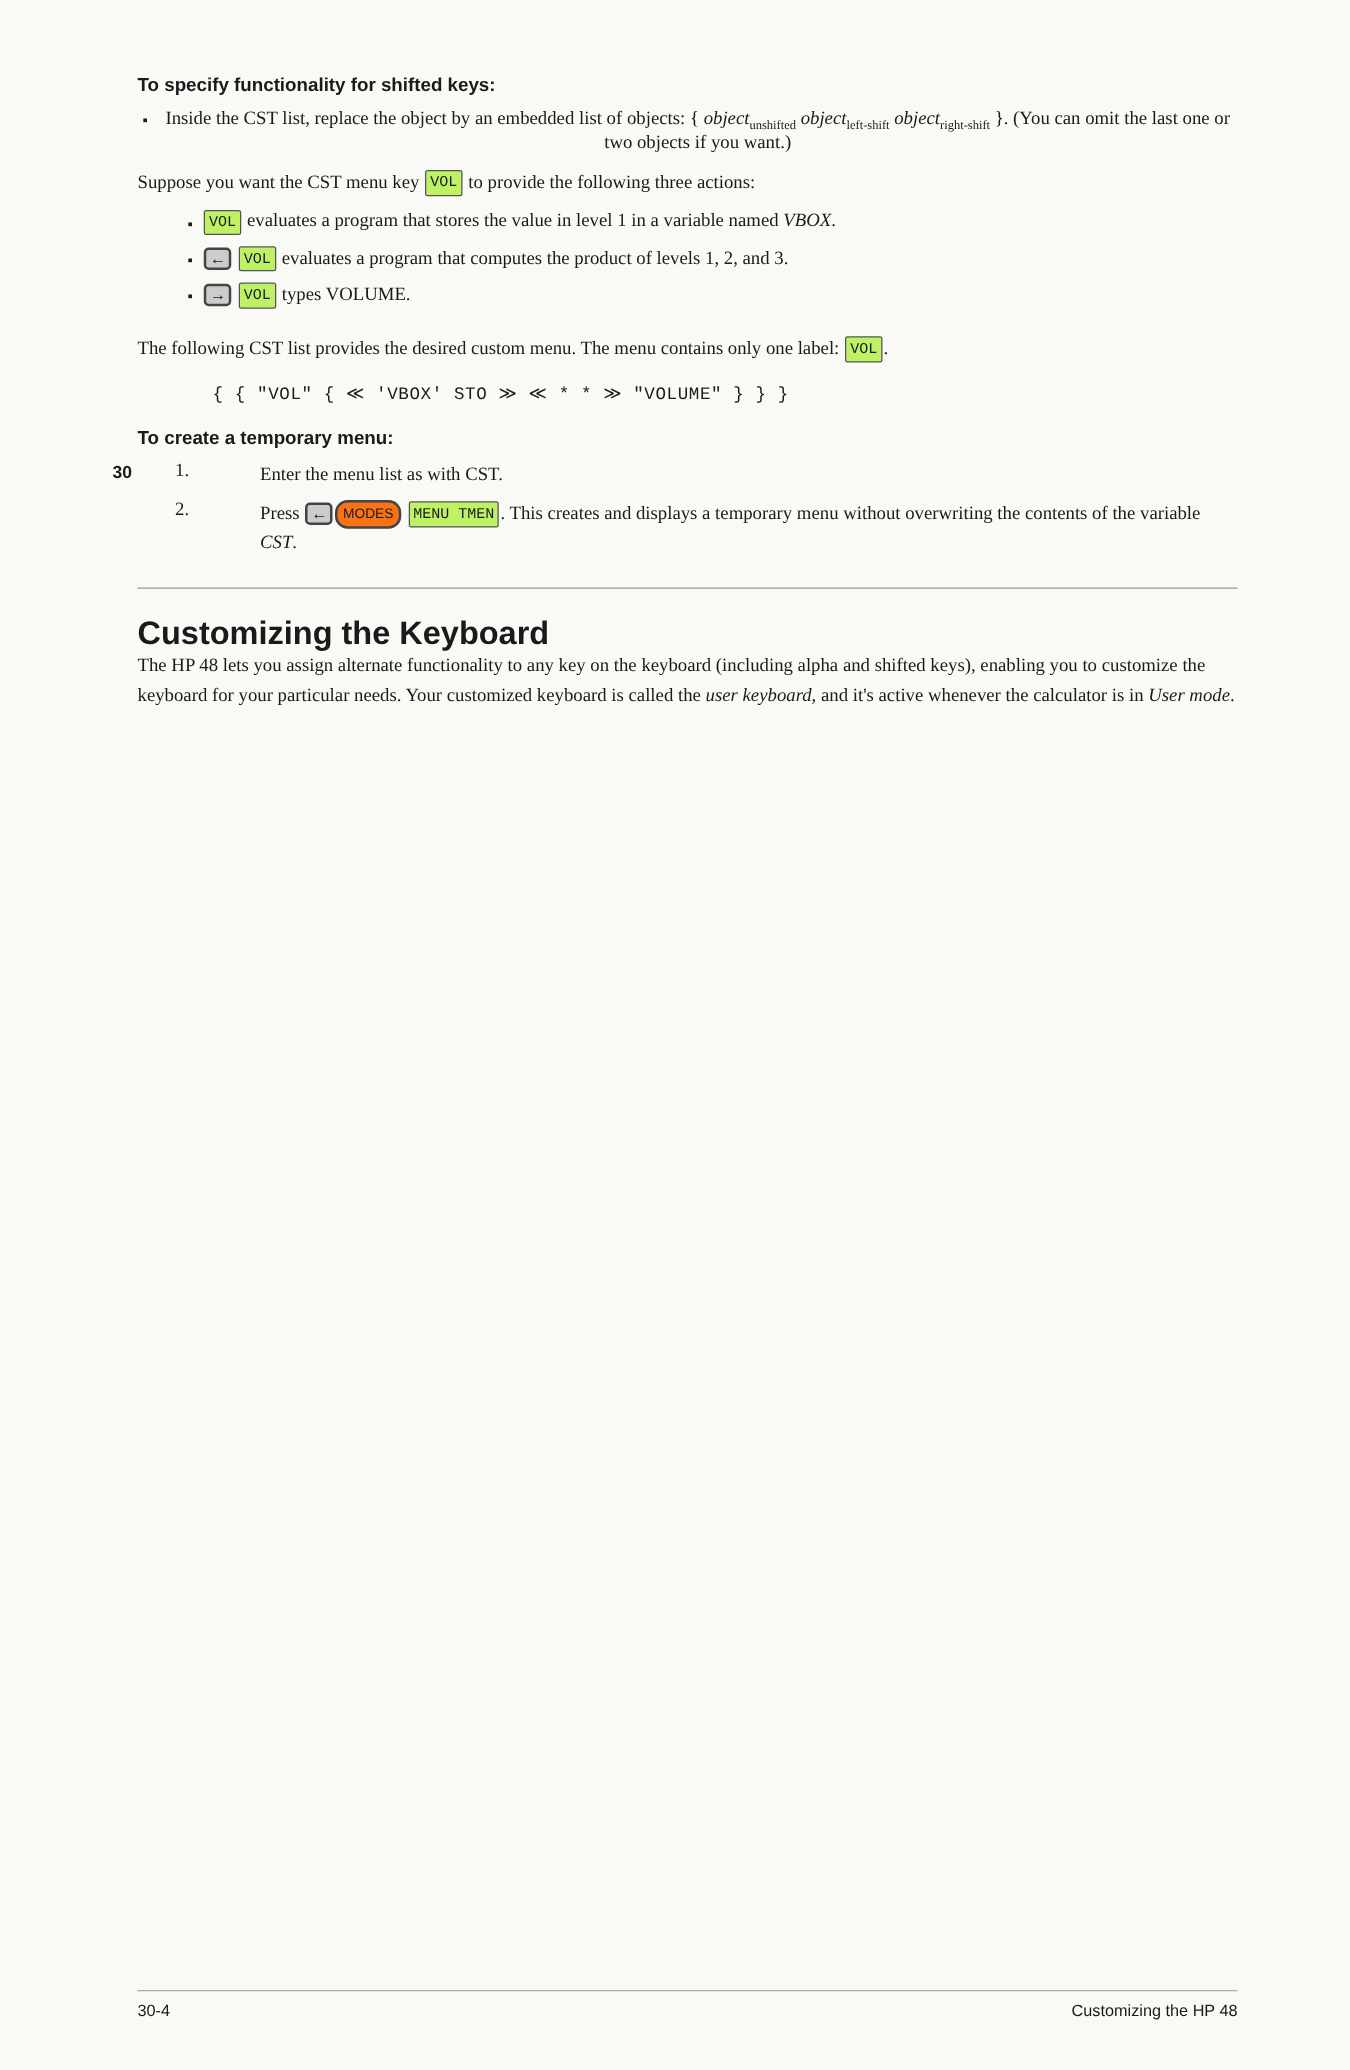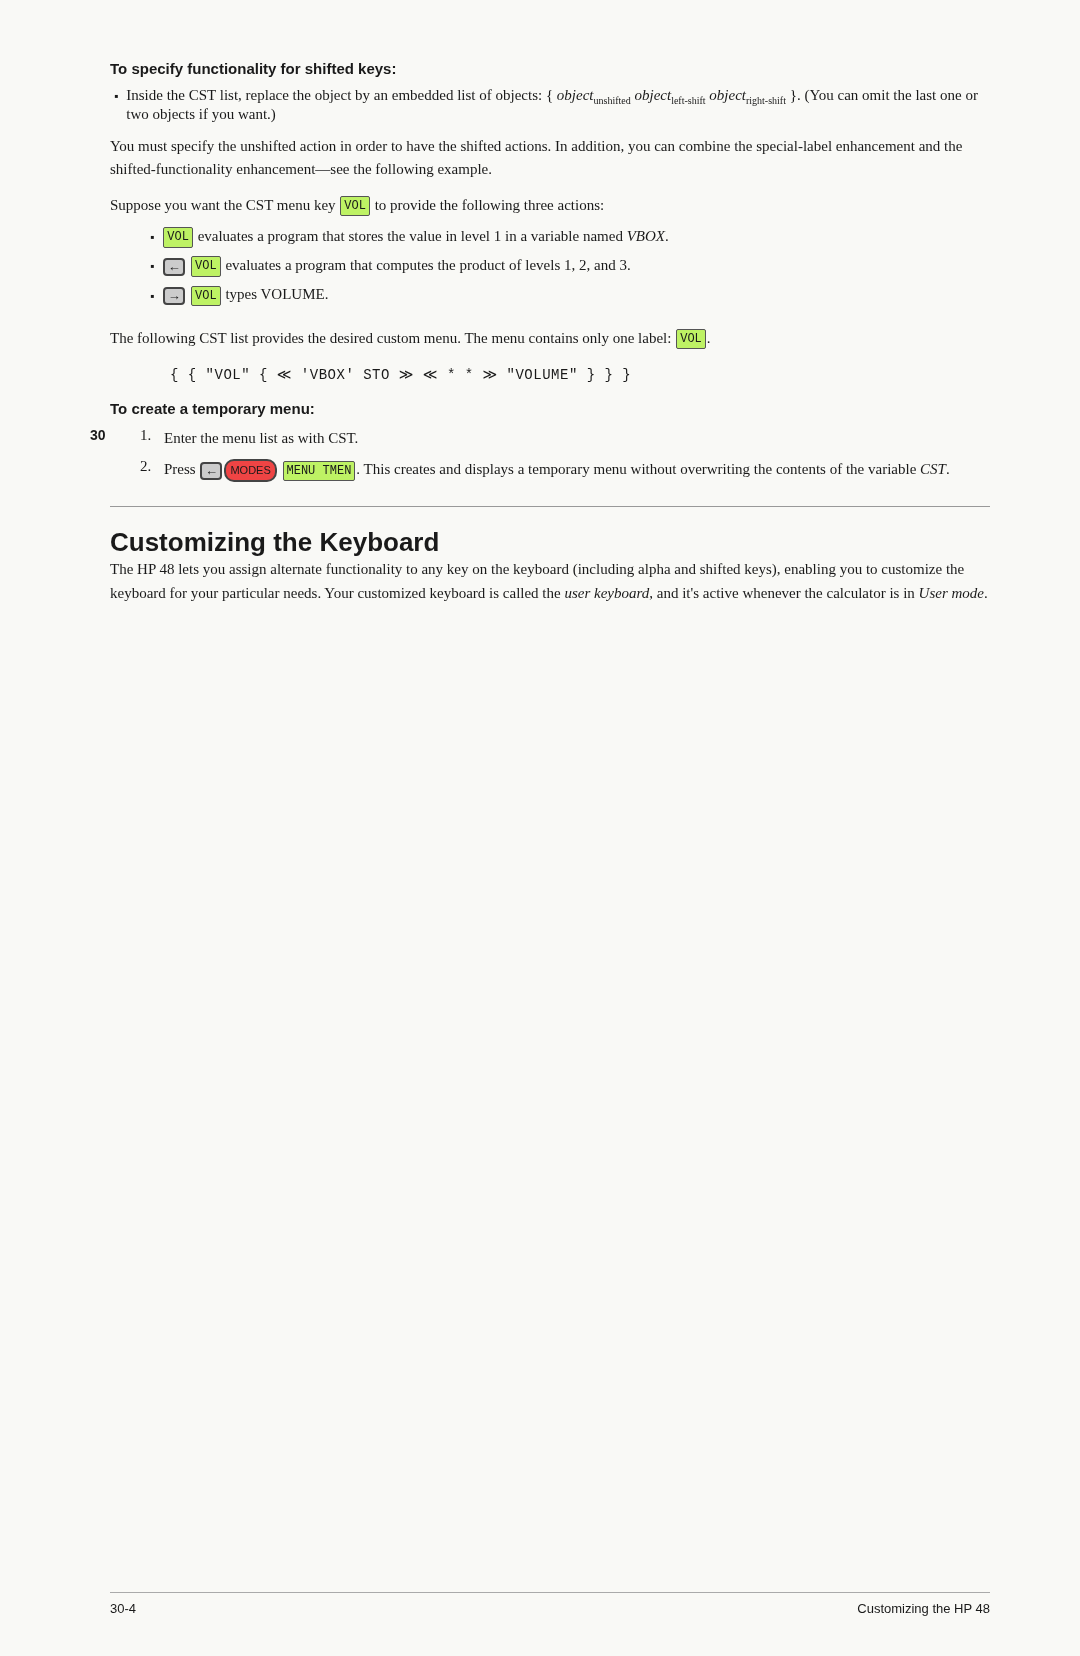--- a/index.html
+++ b/index.html
@@ -29,20 +29,21 @@
     .bullet-list {
       list-style: none;
       padding: 0;
       margin: 0 0 12px 0;
     }
     .bullet-list li {
       display: flex;
       align-items: flex-start;
       margin-bottom: 6px;
       padding-left: 20px;
+      text-align: center;
     }
     .bullet-list li::before {
       content: '▪';
       margin-right: 8px;
       margin-left: -16px;
       font-size: 12px;
       margin-top: 2px;
       flex-shrink: 0;
     }
     .body-text {
@@ -57,21 +58,21 @@
       font-family: 'Courier New', monospace;
       font-size: 12px;
       padding: 0px 3px;
       margin: 0 1px;
       vertical-align: middle;
       border-radius: 2px;
     }
     .key-badge-round {
       display: inline-block;
       border: 2px solid #444;
-      background: #ef4444;
+      background: #f97316;
       font-family: Arial, sans-serif;
       font-size: 11px;
       padding: 1px 4px;
       margin: 0 1px;
       vertical-align: middle;
       border-radius: 10px;
     }
     .key-badge-left-arrow {
       display: inline-flex;
       align-items: center;
@@ -166,20 +167,21 @@
       align-items: flex-start;
       margin-bottom: 8px;
     }
     .numbered-list li .num {
       width: 24px;
       flex-shrink: 0;
     }
     .numbered-list li .content {
       flex: 1;
       line-height: 1.55;
+      margin-left: 44px;
     }
     
     .page-footer {
       position: absolute;
       bottom: 40px;
       left: 110px;
       right: 90px;
       display: flex;
       justify-content: space-between;
       align-items: flex-end;
@@ -211,21 +213,20 @@
   <ul class="bullet-list">
     <li>
       <span>
         Inside the CST list, replace the object by an embedded list of
         objects: { <em>object</em><sub>unshifted</sub> <em>object</em><sub>left-shift</sub> <em>object</em><sub>right-shift</sub> }. (You can
         omit the last one or two objects if you want.)
       </span>
     </li>
   </ul>
 
-  <p class="body-text">You must specify the unshifted action in order to have the shifted actions. In addition, you can combine the special-label enhancement and the shifted-functionality enhancement—see the following example.</p>
 
   <div class="example-block">
     <div class="example-content">
       <span>Suppose you want the CST menu key </span><span class="key-badge">VOL</span><span> to provide
       the following three actions:</span>
       <ul class="indent-bullet-list">
         <li>
           <span>
             <span class="key-badge">VOL</span>
             evaluates a program that stores the value in

